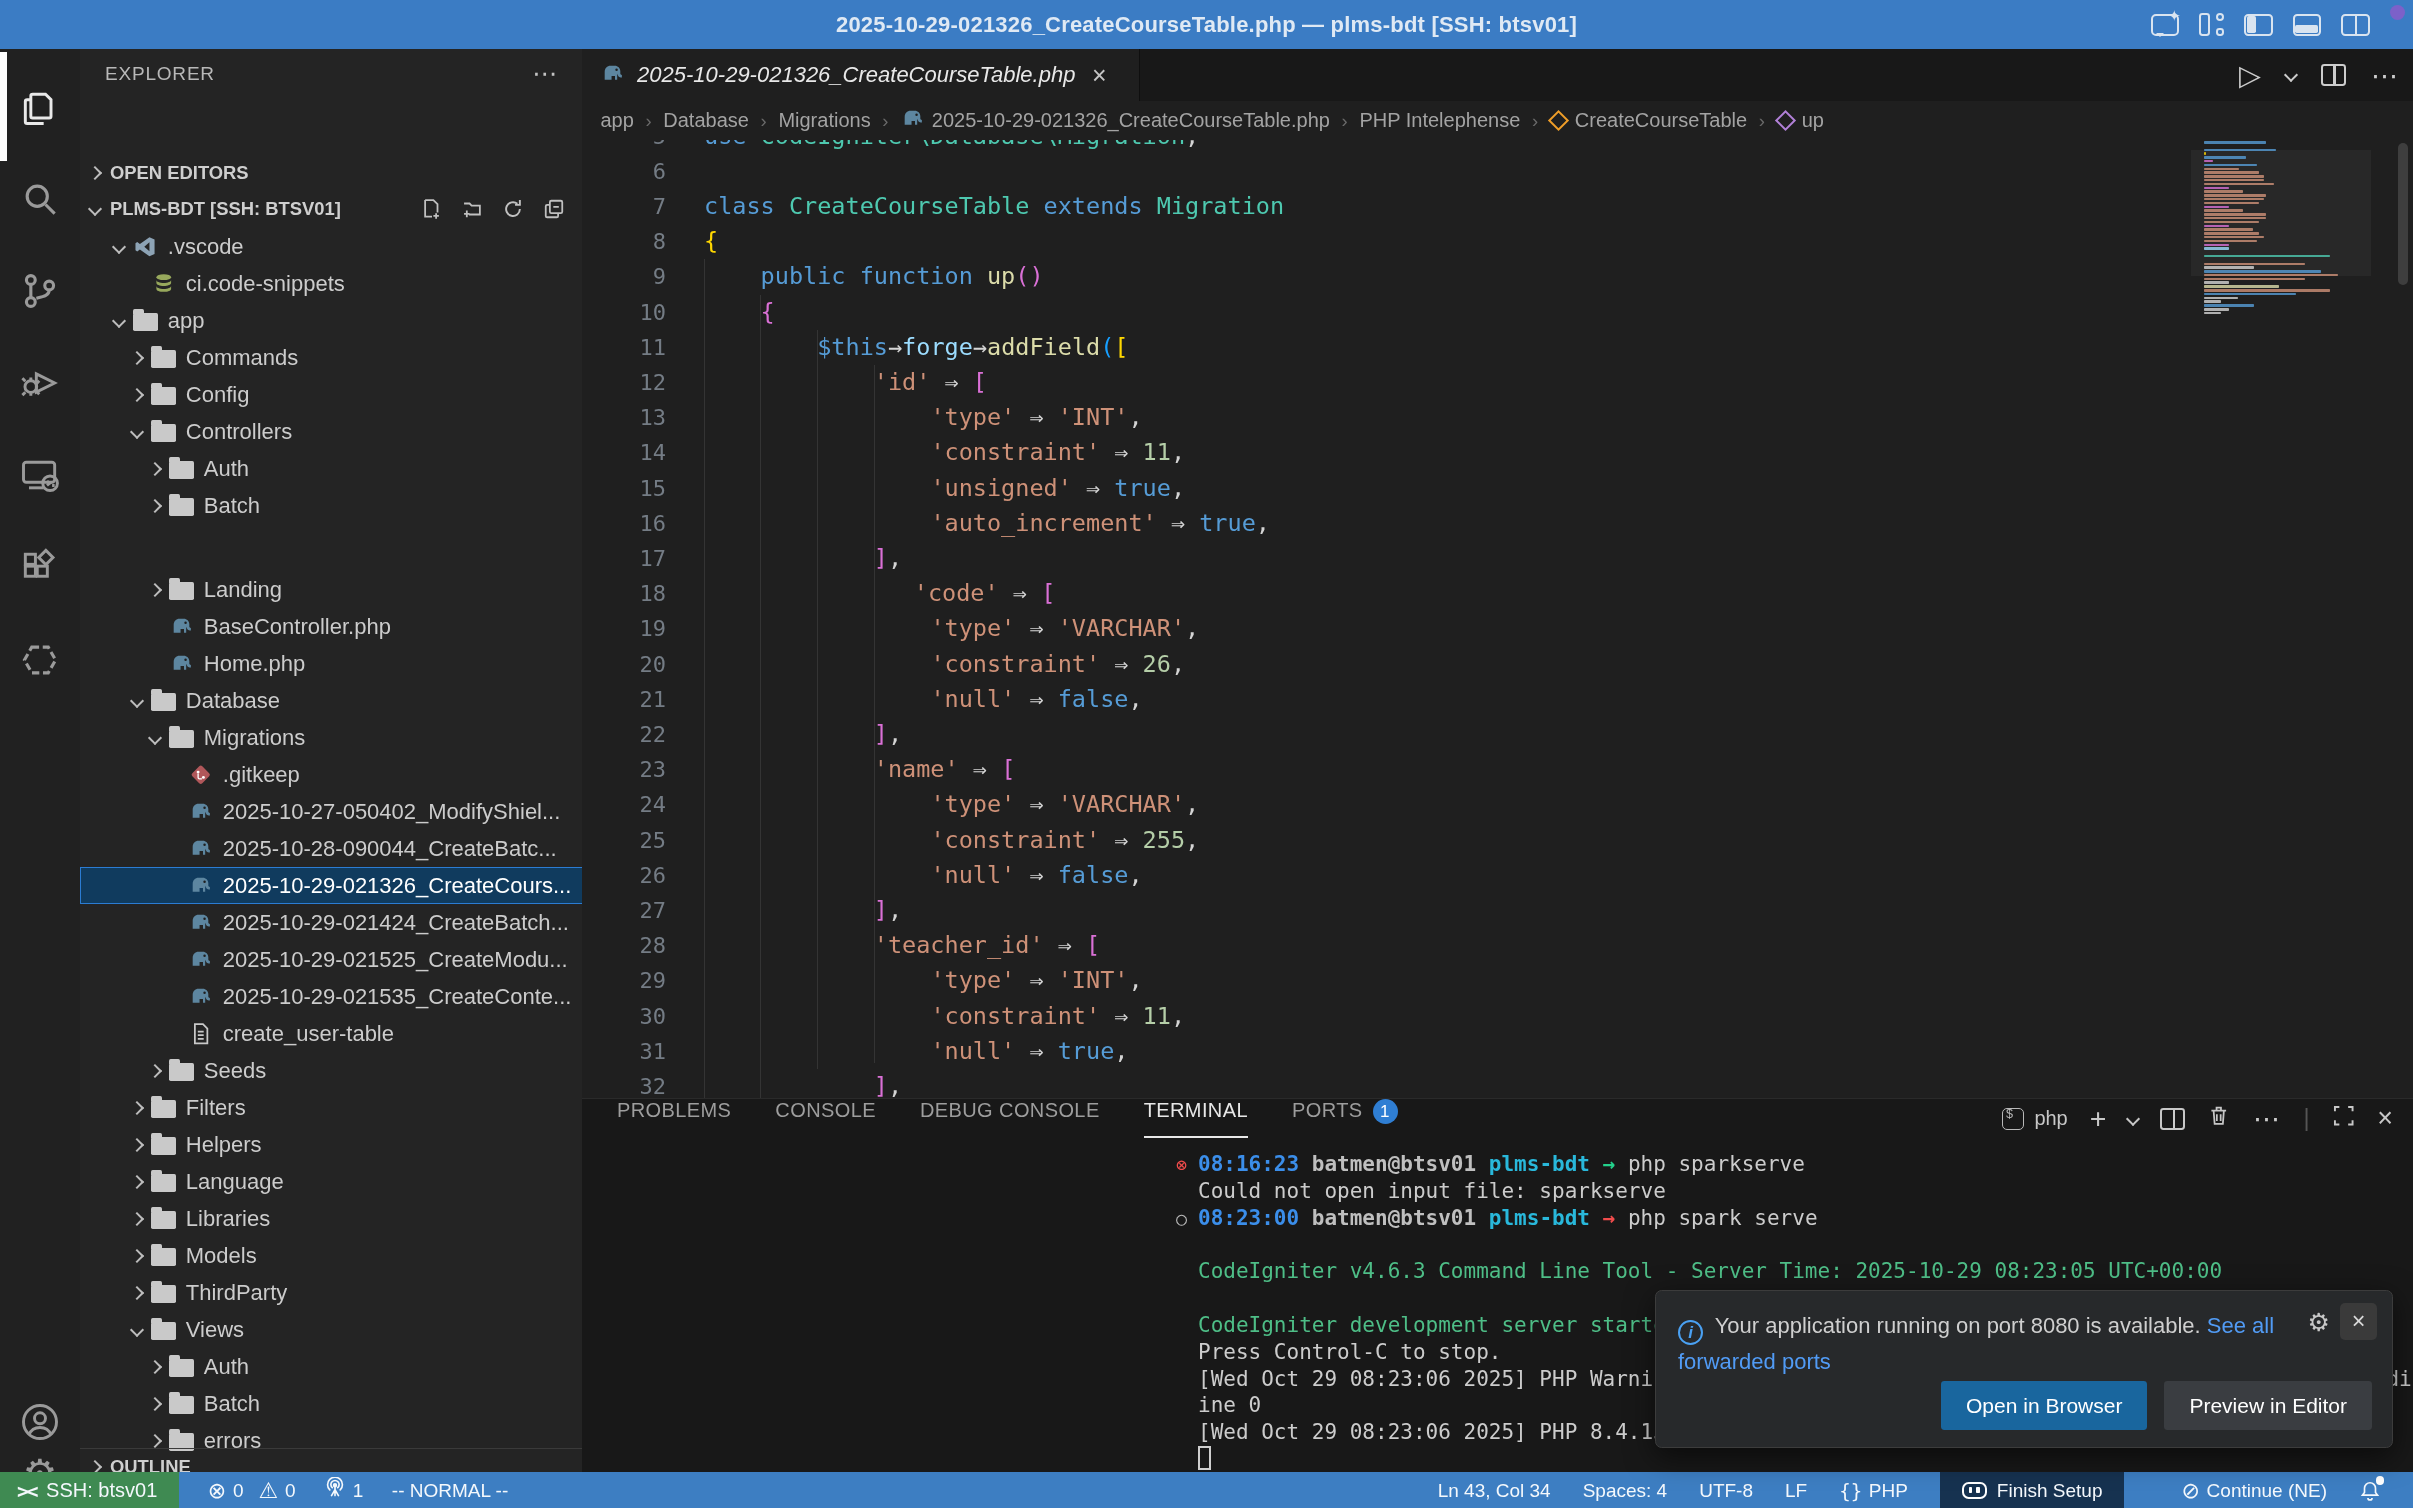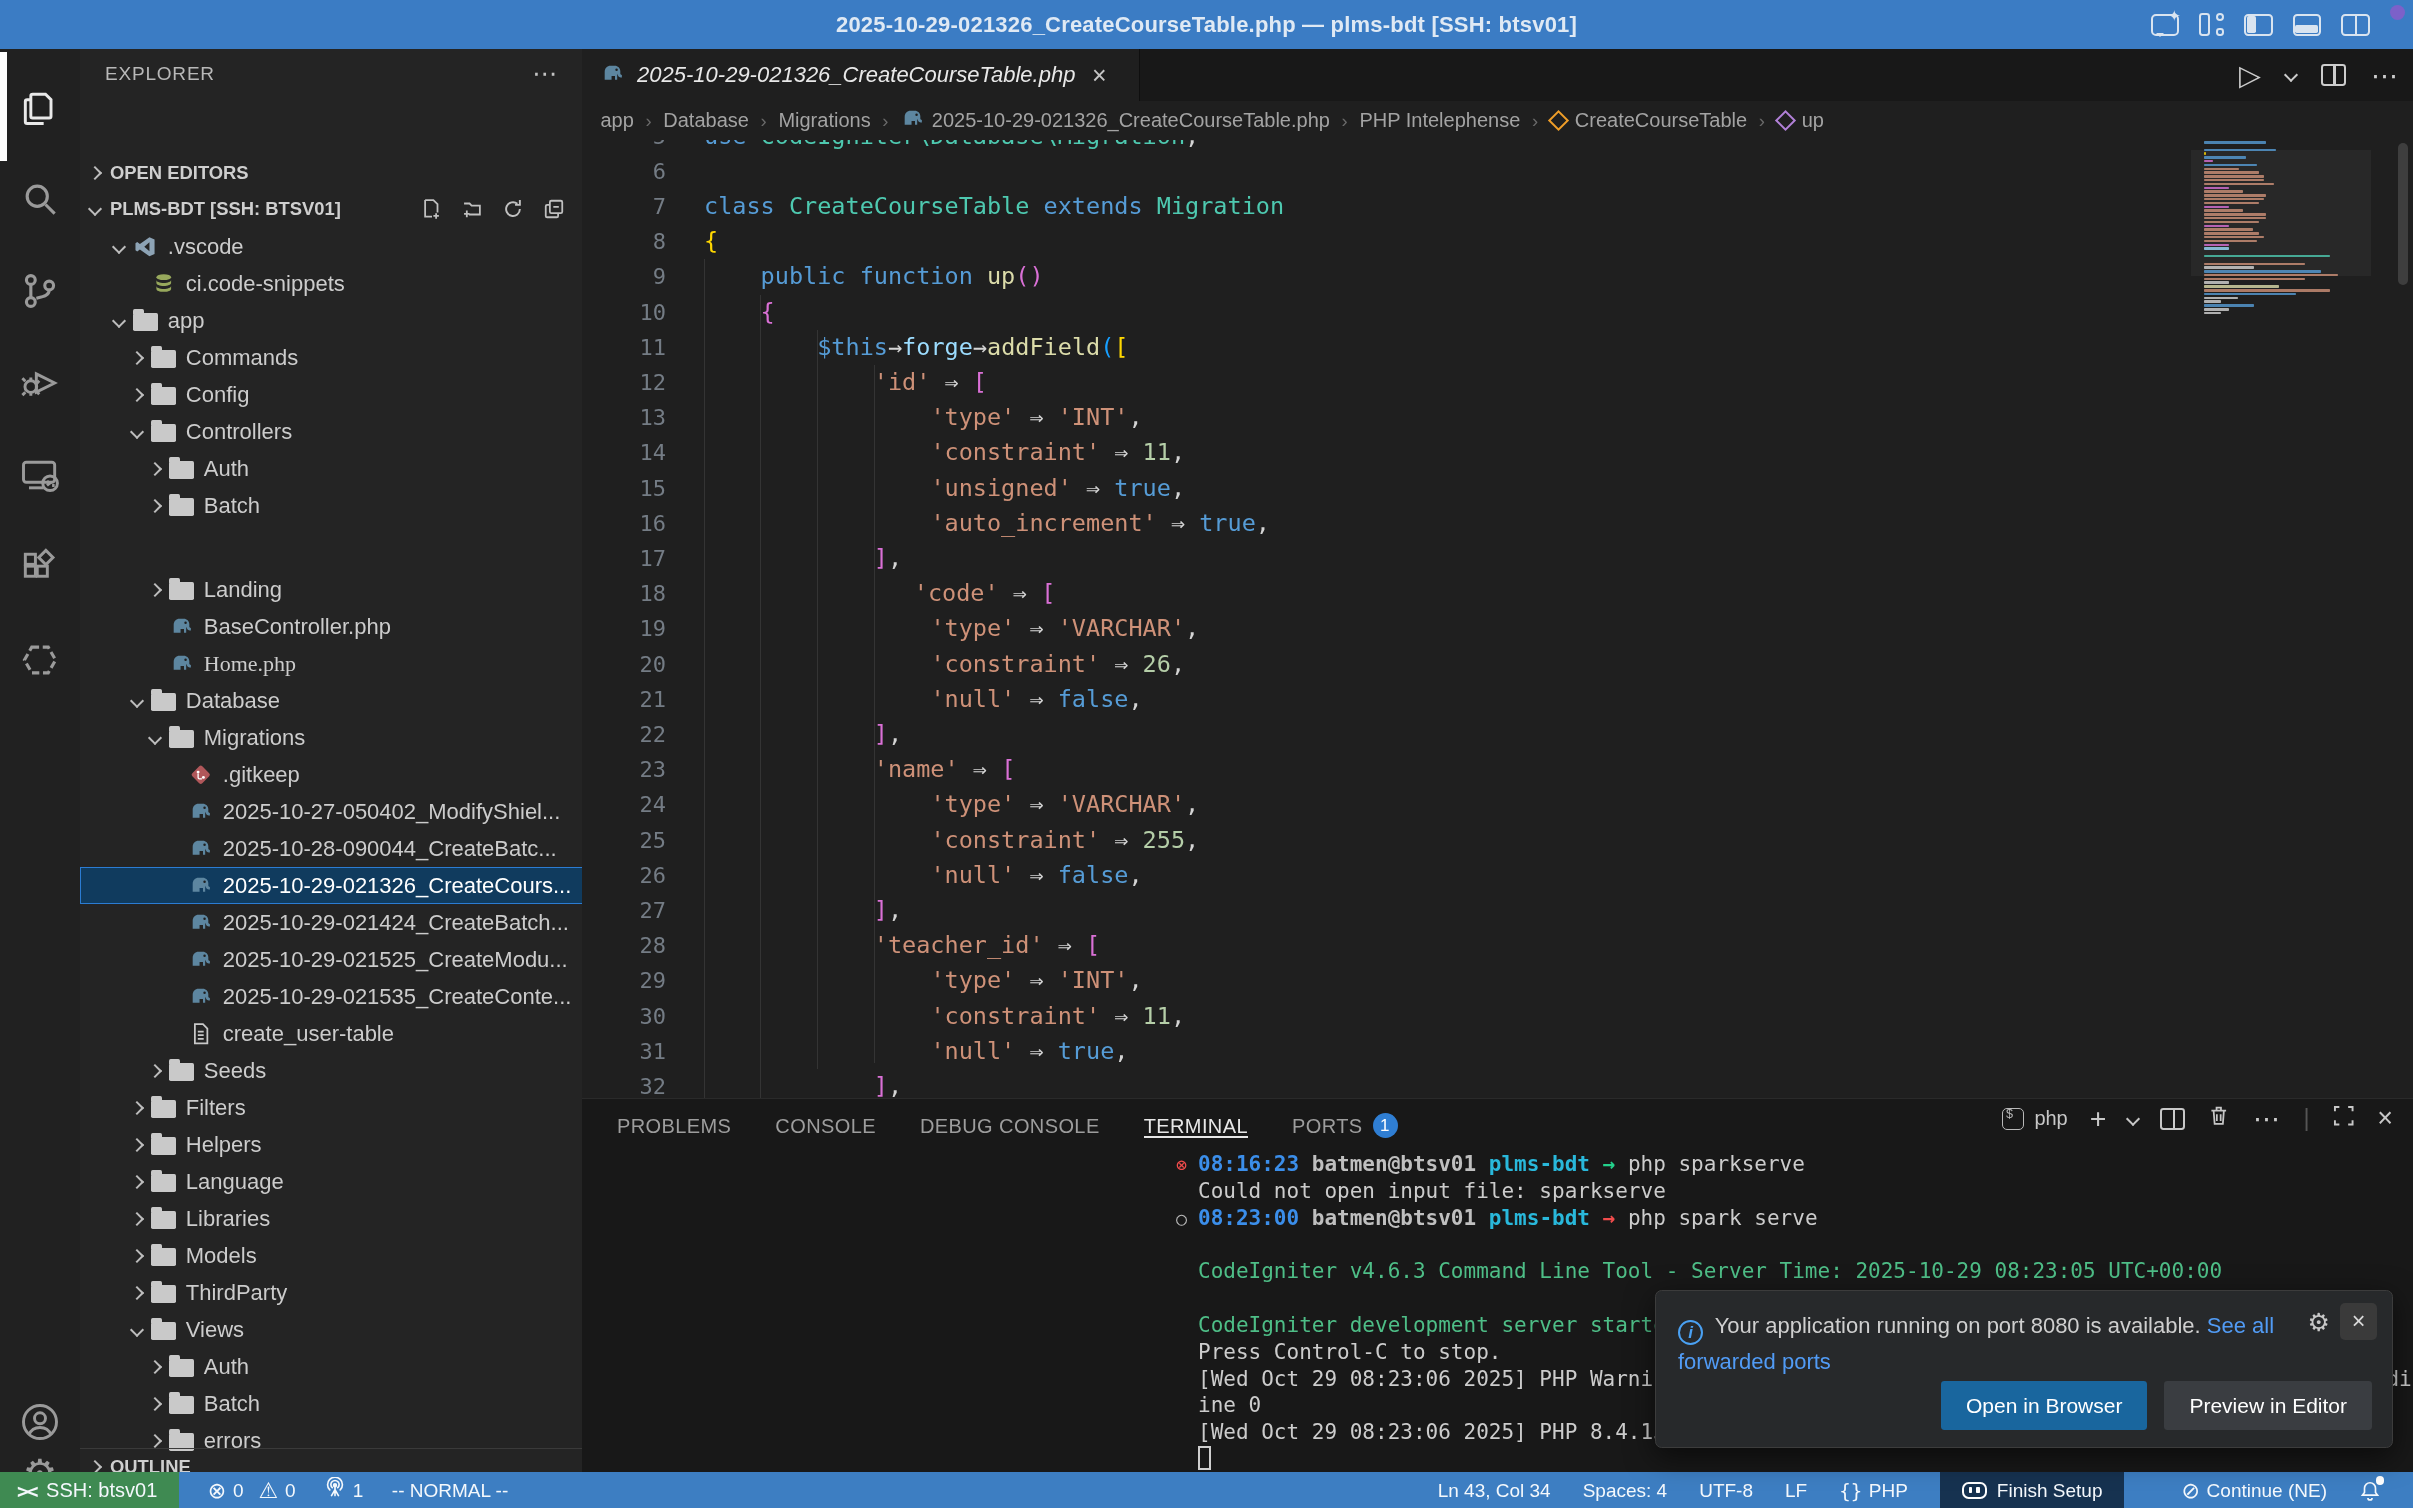--- a/index.html
+++ b/index.html
@@ -74,21 +74,21 @@
   .code-line .src { position:absolute; left:122px; }
   .guide { position:absolute; width:1.3px; background:#343434; z-index:1; }
   #minimap { position:absolute; left:1622px; top:40px; width:159px; height:189px; }
   #minimap .mrow { height:2.5px; margin-bottom:1.3px; border-radius:0.8px; }
   #mm-slider { position:absolute; left:1609px; top:49px; width:180px; height:126px; background:rgba(255,255,255,.045); }
   #scroll-thumb { position:absolute; right:5px; top:42px; width:10px; height:142px; background:rgba(255,255,255,.14); border-radius:5px; }
 
   
   #panel { position:absolute; left:582px; top:1098px; width:1831px; height:374px; background:#181818; border-top:0.8px solid #2a2a2a; }
   #panel-tabs { position:absolute; left:35px; top:0; height:39px; display:flex; gap:44px; align-items:center; font-size:20px; letter-spacing:0.4px; color:#9d9d9d; }
-  #panel-tabs .ptab { position:relative; height:39px; display:flex; align-items:flex-end; gap:10px; }
+  #panel-tabs .ptab { position:relative; height:39px; display:flex; align-items:flex-start; gap:10px; }
   #panel-tabs .ptab.active { color:#e7e7e7; }
   #panel-tabs .ptab.active::after { content:""; position:absolute; left:0; right:0; bottom:0; height:2.5px; background:#e7e7e7; }
   .ports-badge { width:25px; height:25px; border-radius:50%; background:#2f7ed3; color:#fff; font-size:17px; display:flex; align-items:center; justify-content:center; }
   #panel-controls { position:absolute; right:20px; top:0; height:39px; display:flex; align-items:center; gap:22px; color:#c7c7c7; font-size:22px; }
   .term-box { width:22px; height:22px; border:1.9px solid #b9b9b9; border-radius:5px; position:relative; }
   .term-box::after { content:"$"; position:absolute; left:2.5px; top:-1.7px; font-size:12.6px; color:#b9b9b9; }
   #terminal { position:absolute; left:616px; top:52px; font-family:"DejaVu Sans Mono", monospace; font-size:21px; }
   .trm-line { position:absolute; height:27px; line-height:27px; white-space:pre; color:#cccccc; }
   .trm-line .dec { position:absolute; left:-22px; font-size:18.4px; }
   .cursor-block { position:absolute; width:12.6px; height:23.5px; border:2.1px solid #cfcfcf; }
@@ -305,21 +305,21 @@
       <div class="trow" style="padding-left: 70px;">
         <span class="chev " style="visibility: hidden;"></span>
         <span class="icon">
           <svg width="25" height="25" viewBox="0 0 16 16">
             <path d="M3 12V6.8C3 4.7 4.6 3 6.7 3h2.8C11.4 3 13 4.6 13 6.5V8c0 .5.4.9 1 .9v1.6c-1.1.3-2-.2-2.4-1L11 8.2V12H9.6V9.6H7.4V12H3z" fill="#5d86a0"></path>
             <circle cx="10.6" cy="5.6" r=".8" fill="#1f1f1f"></circle>
           </svg>
         </span>
         <span class="lbl">BaseController.php</span>
       </div>
-      <div class="trow" style="padding-left: 70px; font-family: Liberation Serif, serif;">
+      <div class="trow" style="padding-left: 70px;">
         <span class="chev " style="visibility: hidden;"></span>
         <span class="icon">
           <svg width="25" height="25" viewBox="0 0 16 16">
             <path d="M3 12V6.8C3 4.7 4.6 3 6.7 3h2.8C11.4 3 13 4.6 13 6.5V8c0 .5.4.9 1 .9v1.6c-1.1.3-2-.2-2.4-1L11 8.2V12H9.6V9.6H7.4V12H3z" fill="#5d86a0"></path>
             <circle cx="10.6" cy="5.6" r=".8" fill="#1f1f1f"></circle>
           </svg>
         </span>
         <span class="lbl">Home.php</span>
       </div>
       <div class="trow" style="padding-left: 52px;">

